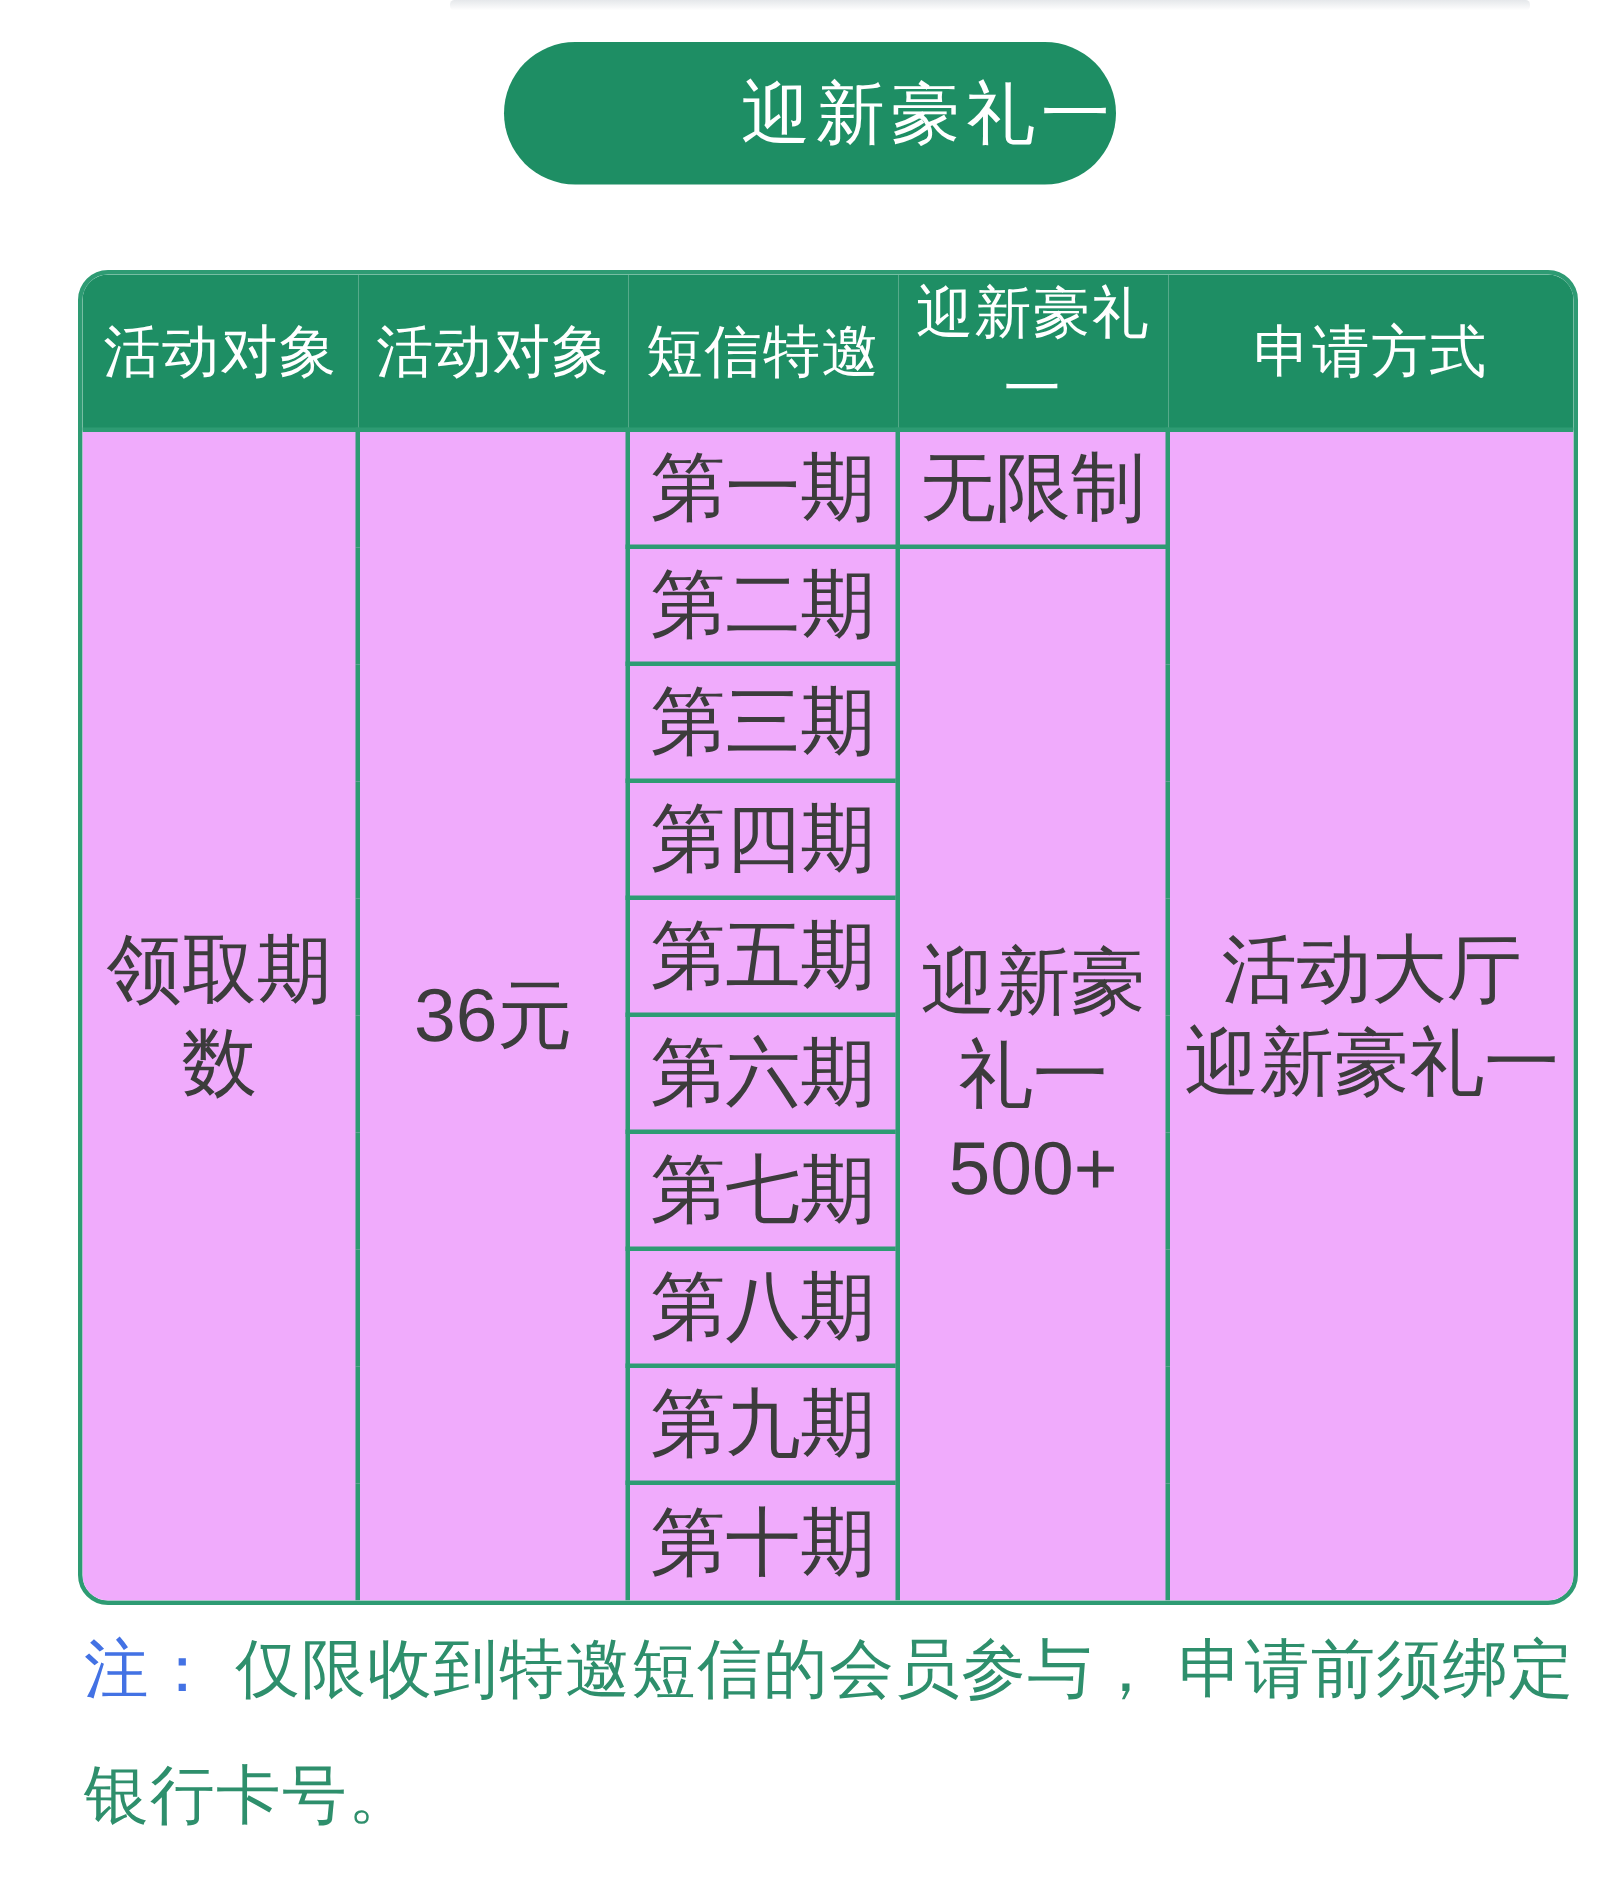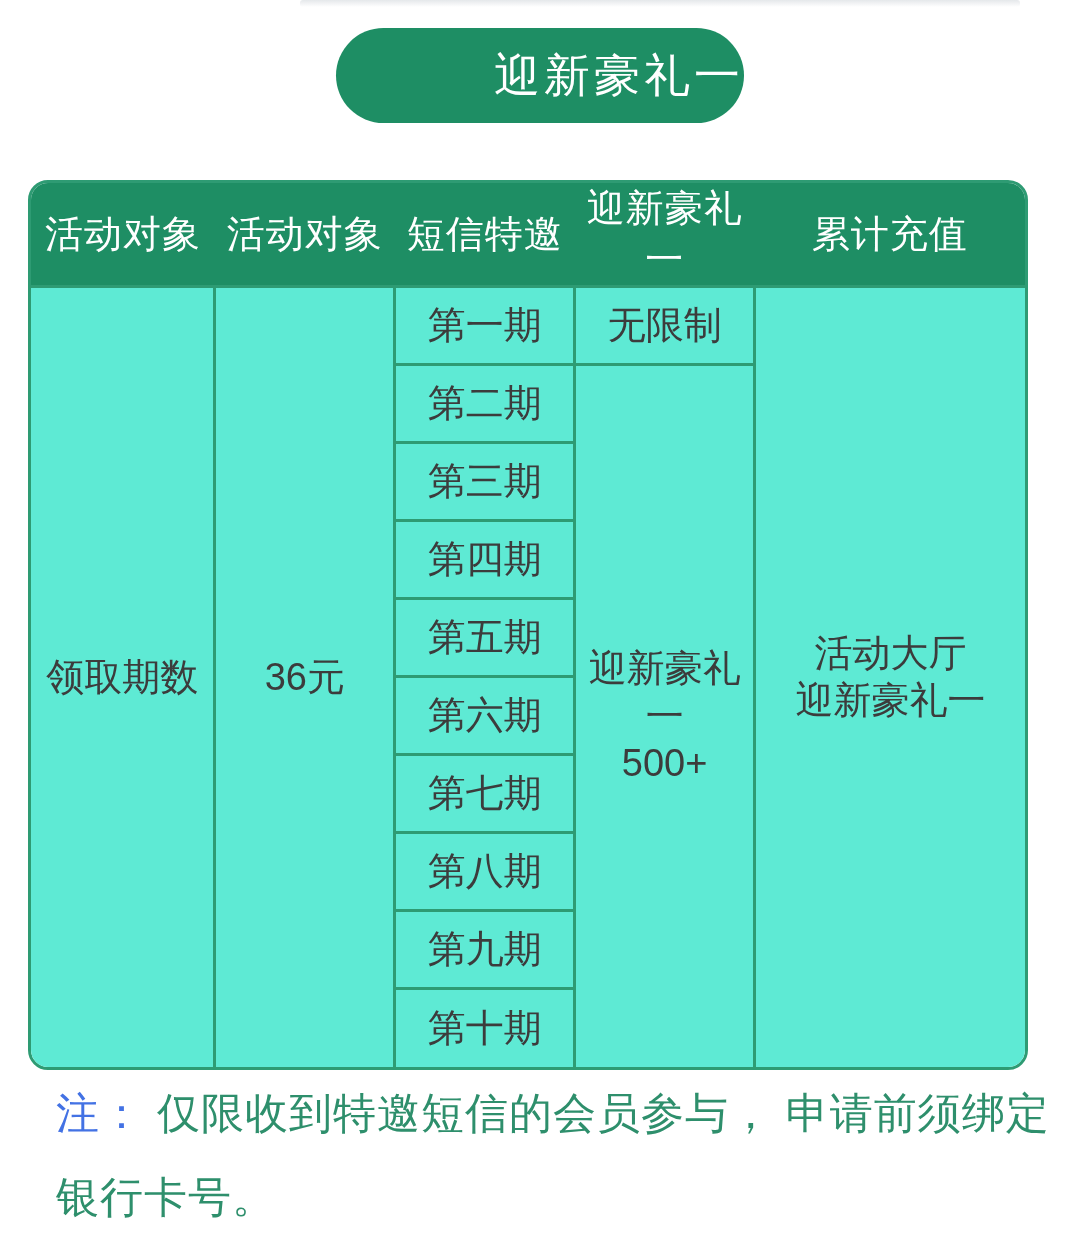--- a/index.html
+++ b/index.html
@@ -31,21 +31,21 @@
     letter-spacing: 4px;
     display: flex;
     align-items: center;
     justify-content: flex-end;
     cursor: pointer;
   }
 
   
   .table-wrap {
     position: absolute;
-    top: 180px; left: 28px;
+    top: 180px; left: 52px;
     width: 1000px;
     border: 3px solid #2e9b73;
     border-radius: 20px;
     overflow: hidden;
     background: #ffffff;
   }
   table {
     width: 100%;
     border-collapse: collapse;
     table-layout: fixed;
@@ -55,25 +55,25 @@
     color: #ffffff;
     font-weight: normal;
     font-size: 38px;
     height: 80px;
     border: none;
     letter-spacing: 1px;
   }
   td {
     border: 3px solid #2e9b73;
     color: #3c3c3c;
-    font-size: 38px;
+    font-size: 50px;
     text-align: center;
     vertical-align: middle;
     height: 78px;
-    background: #5eead4;
+    background: #f0abfc;
     line-height: 1.25;
   }
   td.no-l { border-left: none; }
   td.no-r { border-right: none; }
   td.no-b { border-bottom: none; }
   td .stack-line { text-align: center; }
 
   
   .note {
     position: absolute;
@@ -103,21 +103,21 @@
       <col style="width:18.1%">
       <col style="width:18.1%">
       <col style="width:27.2%">
     </colgroup>
     <thead>
       <tr>
         <th>活动对象</th>
         <th>活动对象</th>
         <th>短信特邀</th>
         <th>迎新豪礼一</th>
-        <th>累计充值</th>
+        <th>申请方式</th>
       </tr>
     </thead>
     <tbody>
       <tr>
         <td class="no-l no-b" rowspan="10">领取期数</td>
         <td class="no-b" rowspan="10">36元</td>
         <td>第一期</td>
         <td>无限制</td>
         <td class="no-r no-b" rowspan="10">
           <div class="stack-line">活动大厅</div>

